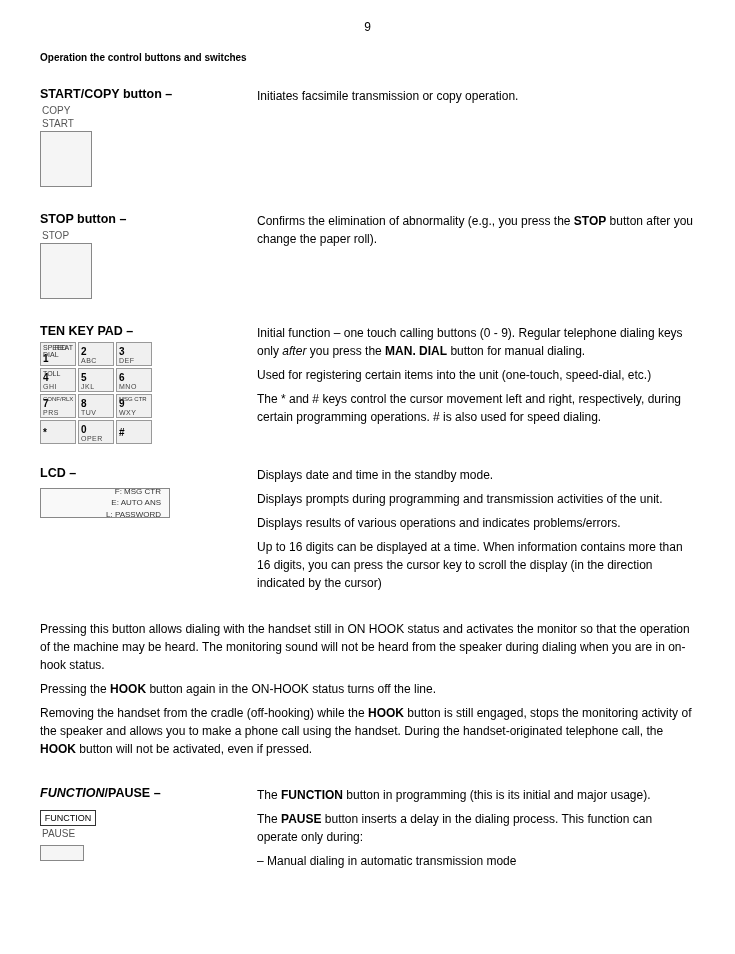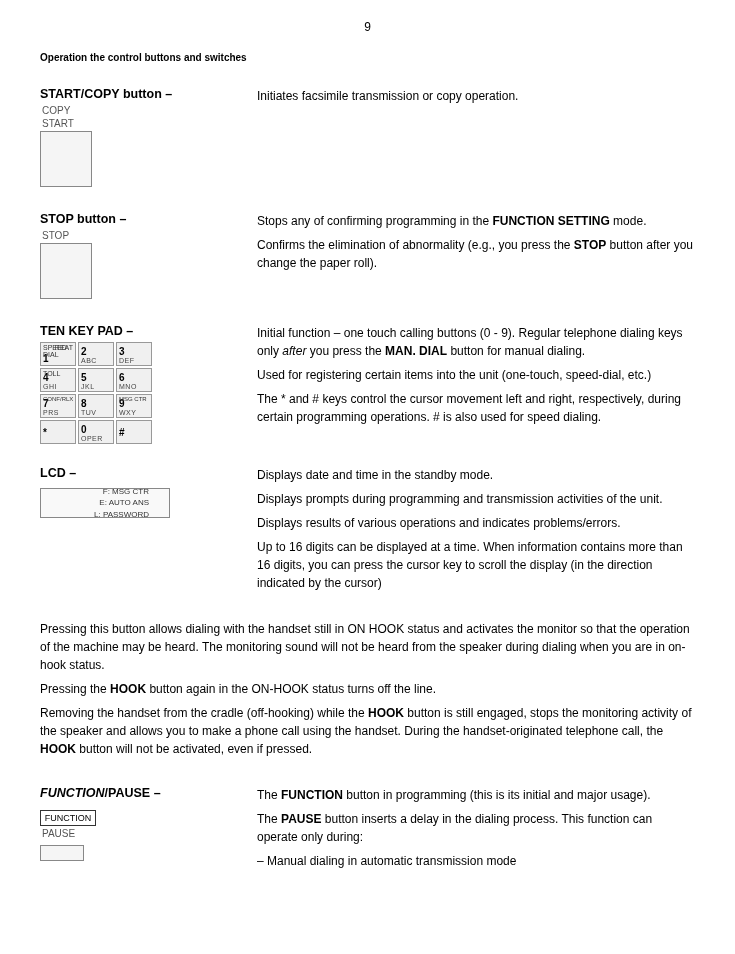--- a/index.html
+++ b/index.html
@@ -87,21 +87,21 @@
       background: #f5f5f5;
       margin-top: 4px;
     }
     .lcd-box {
       border: 1px solid #888;
       width: 130px;
       height: 30px;
       display: flex;
       align-items: center;
       justify-content: flex-end;
-      padding-right: 20px;
+      padding-right: 8px;
       background: #f9f9f9;
       font-size: 8px;
       color: #444;
     }
     .lcd-labels {
       text-align: right;
       font-size: 8px;
       color: #333;
       line-height: 1.4;
     }
@@ -209,21 +209,20 @@
 
 <div class="section">
   <div class="section-left">
     <div class="section-label">
       <span>STOP</span><span> button –</span>
     </div>
     <div class="sub-label">STOP</div>
     <div class="button-box stop-button-box"></div>
   </div>
   <div class="section-right">
-    <div class="description-para">Stops any of confirming programming in the <span class="bold">FUNCTION SETTING</span> mode.</div>
     <div class="description-para">Confirms the elimination of abnormality (e.g., you press the <span class="bold">STOP</span> button after you change the paper roll).</div>
   </div>
 </div>
 
 <div class="section">
   <div class="section-left">
     <div class="section-label">TEN KEY PAD –</div>
     <div class="keypad-grid">
 
       <div class="key-cell">

